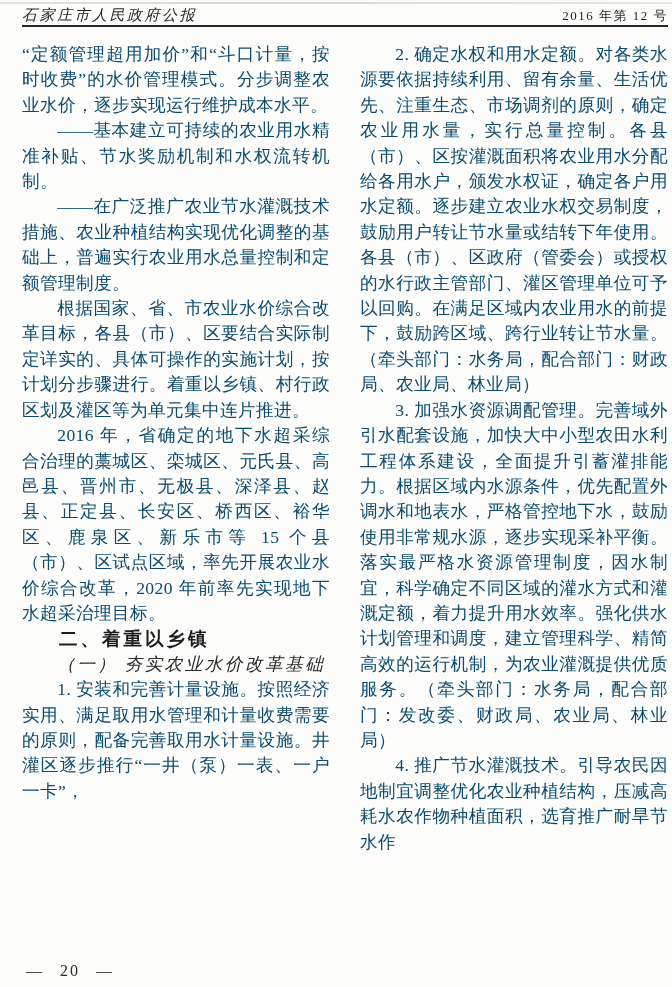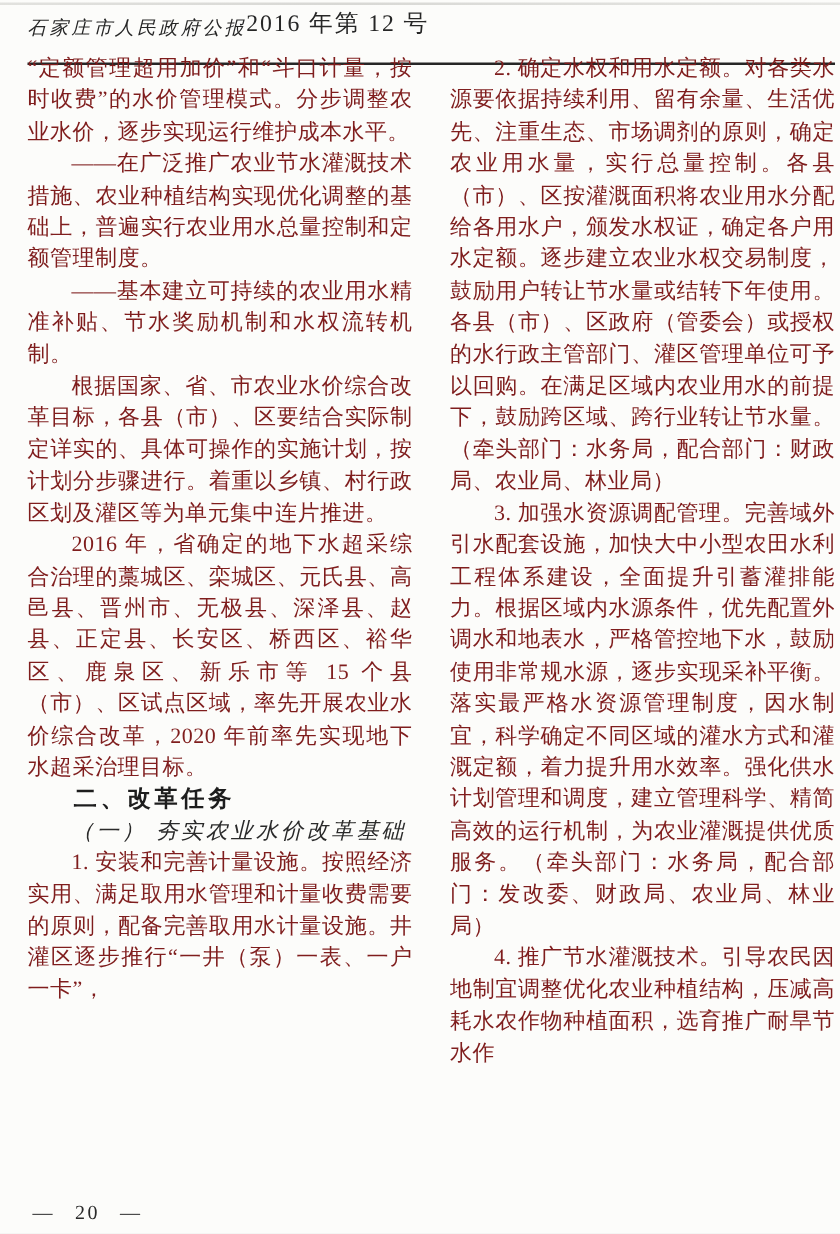--- a/index.html
+++ b/index.html
@@ -14,47 +14,47 @@
     background:#fcfcfa;
     overflow:hidden;
   }
   .scan-edge-top{
     position:absolute;top:2px;left:0;width:100%;height:2px;
     background:linear-gradient(90deg,#d6d6d2,#c8c8c4 40%,#dcdcd8);
     opacity:.7;
   }
   .doc-header{
     position:absolute;left:22px;top:6px;width:646px;
-    display:flex;justify-content:flex-start;align-items:flex-end;
-    padding-bottom:18px;
+    display:flex;justify-content:space-between;align-items:flex-end;
+    padding-bottom:0;
     border-bottom:2px solid #262626;
     color:#262626;
   }
   .doc-header .gazette-title{
     font-style:italic;
     font-size:15px;
     letter-spacing:2.5px;
   }
   .doc-header .issue-no{
-    font-size:19px;
+    font-size:13px;
     letter-spacing:1.5px;
   }
   .columns{
     position:absolute;left:22px;top:42px;width:646px;
     display:flex;gap:30px;
   }
   .col{width:308px;}
   .para{
     margin:0;
     font-size:17.6px;
     line-height:25.4px;
     text-align:justify;
     text-justify:inter-ideograph;
     text-indent:2em;
-    color:#7f1d1d;
+    color:#0c4a6e;
     letter-spacing:0.4px;
   }
   .para.cont{text-indent:0;}
   .para.kaiti{
     font-style:italic;
     letter-spacing:2.5px;
     color:#2a2a2a;
   }
   .para.heading-hei{
     font-family:"Liberation Sans","DejaVu Sans",sans-serif;
@@ -78,25 +78,25 @@
   <div class="scan-edge-top"></div>
 
   <div class="doc-header">
     <span class="gazette-title">石家庄市人民政府公报</span>
     <span class="issue-no">2016 年第 12 号</span>
   </div>
 
   <div class="columns">
     <div class="col">
       <p class="para cont">“定额管理超用加价”和“斗口计量，按时收费”的水价管理模式。分步调整农业水价，逐步实现运行维护成本水平。</p>
+      <p class="para">——基本建立可持续的农业用水精准补贴、节水奖励机制和水权流转机制。</p>
       <p class="para">——在广泛推广农业节水灌溉技术措施、农业种植结构实现优化调整的基础上，普遍实行农业用水总量控制和定额管理制度。</p>
-      <p class="para">——基本建立可持续的农业用水精准补贴、节水奖励机制和水权流转机制。</p>
       <p class="para">根据国家、省、市农业水价综合改革目标，各县（市）、区要结合实际制定详实的、具体可操作的实施计划，按计划分步骤进行。着重以乡镇、村行政区划及灌区等为单元集中连片推进。</p>
       <p class="para">2016 年，省确定的地下水超采综合治理的藁城区、栾城区、元氏县、高邑县、晋州市、无极县、深泽县、赵县、正定县、长安区、桥西区、裕华区、鹿泉区、新乐市等 15 个县（市）、区试点区域，率先开展农业水价综合改革，2020 年前率先实现地下水超采治理目标。</p>
-      <p class="para heading-hei">二、改革任务</p>
+      <p class="para heading-hei">二、着重以乡镇</p>
       <p class="para kaiti">（一） 夯实农业水价改革基础</p>
       <p class="para">1. 安装和完善计量设施。按照经济实用、满足取用水管理和计量收费需要的原则，配备完善取用水计量设施。井灌区逐步推行“一井（泵）一表、一户一卡”，</p>
     </div>
     <div class="col">
       <p class="para">2. 确定水权和用水定额。对各类水源要依据持续利用、留有余量、生活优先、注重生态、市场调剂的原则，确定农业用水量，实行总量控制。各县（市）、区按灌溉面积将农业用水分配给各用水户，颁发水权证，确定各户用水定额。逐步建立农业水权交易制度，鼓励用户转让节水量或结转下年使用。各县（市）、区政府（管委会）或授权的水行政主管部门、灌区管理单位可予以回购。在满足区域内农业用水的前提下，鼓励跨区域、跨行业转让节水量。（牵头部门：水务局，配合部门：财政局、农业局、林业局）</p>
       <p class="para">3. 加强水资源调配管理。完善域外引水配套设施，加快大中小型农田水利工程体系建设，全面提升引蓄灌排能力。根据区域内水源条件，优先配置外调水和地表水，严格管控地下水，鼓励使用非常规水源，逐步实现采补平衡。落实最严格水资源管理制度，因水制宜，科学确定不同区域的灌水方式和灌溉定额，着力提升用水效率。强化供水计划管理和调度，建立管理科学、精简高效的运行机制，为农业灌溉提供优质服务。（牵头部门：水务局，配合部门：发改委、财政局、农业局、林业局）</p>
       <p class="para">4. 推广节水灌溉技术。引导农民因地制宜调整优化农业种植结构，压减高耗水农作物种植面积，选育推广耐旱节水作</p>
     </div>
   </div>
 

